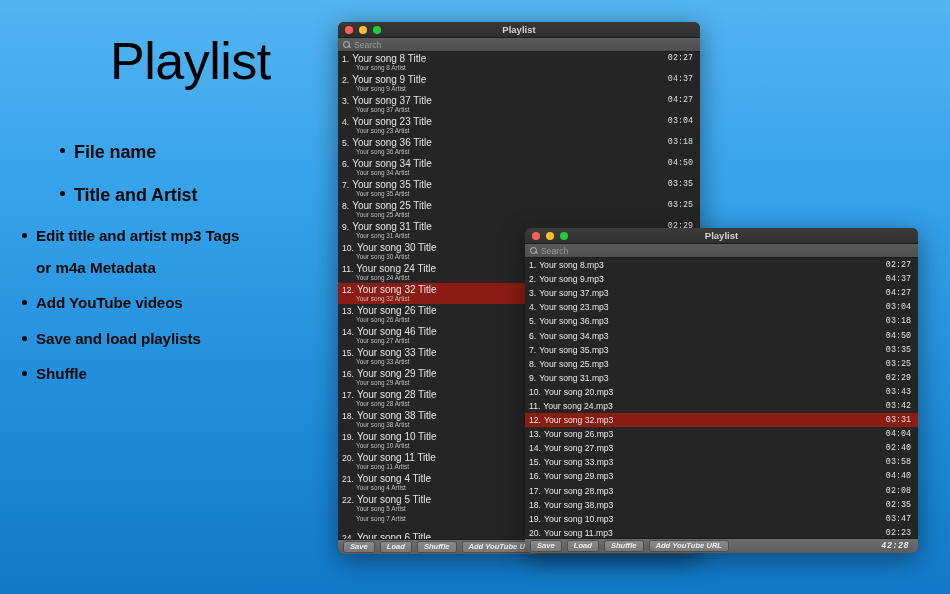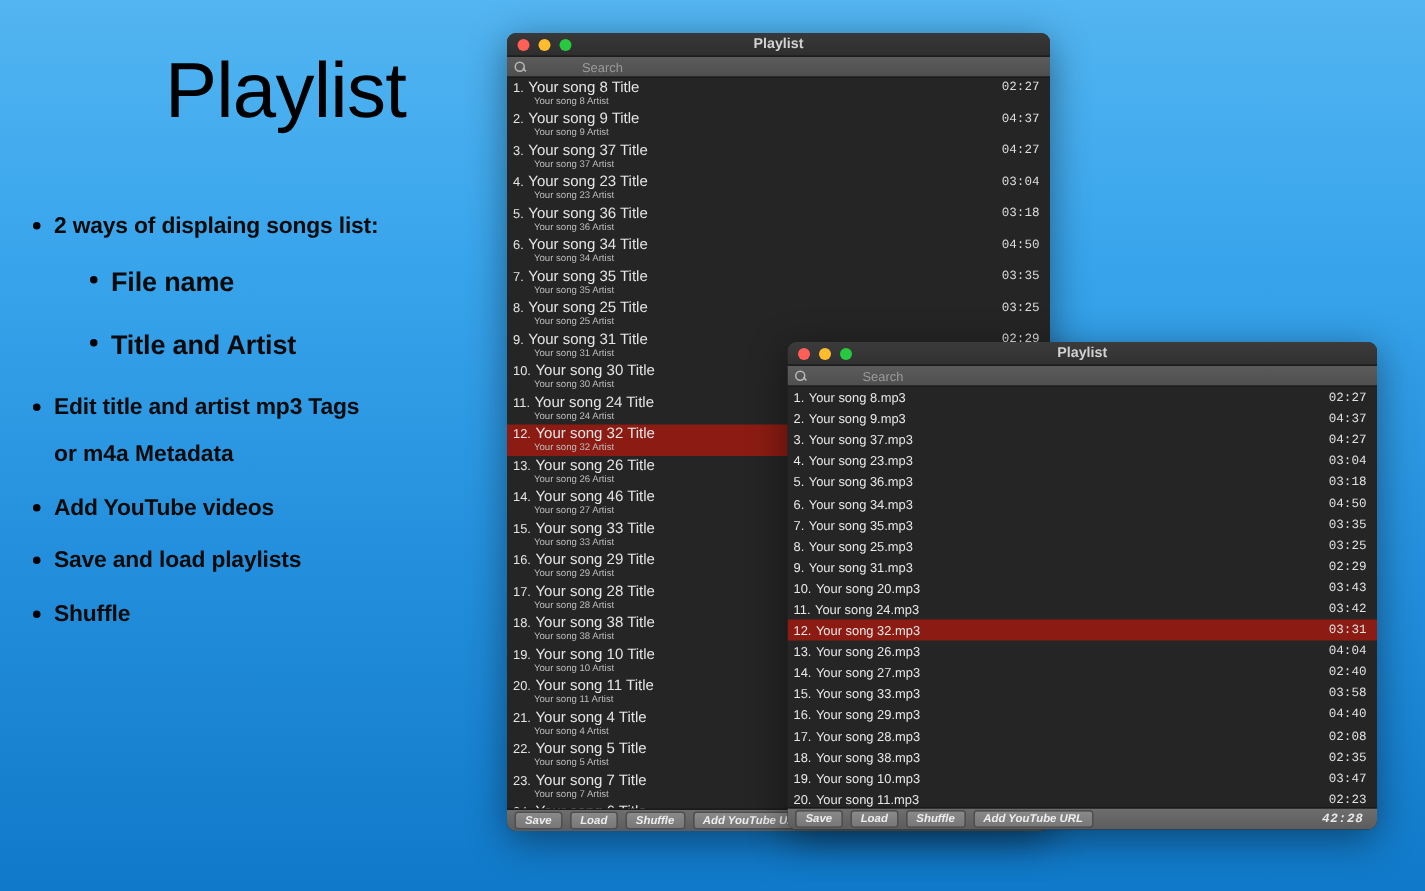--- a/index.html
+++ b/index.html
@@ -54,21 +54,21 @@
   .tl.yellow { background:#febc2e; }
   .tl.green { background:#28c840; }
   .wtitle {
     position:absolute; left:0; right:0; top:2px;
     text-align:center; font-size:9.5px; font-weight:bold; color:#d2d2d2;
   }
   .searchbar {
     height:14px; flex:0 0 auto;
     background:linear-gradient(180deg,#5b5b5b,#4f4f4f);
     border-bottom:1px solid #1c1c1c;
-    display:flex; align-items:center; padding-left:5px;gap:34px;
+    display:flex; align-items:center; padding-left:5px;
   }
   .mag {
     width:7px; height:7px; border:1.1px solid #b9b9b9; border-radius:50%;
     position:relative; margin-right:4px; flex:0 0 auto;
   }
   .mag::after {
     content:""; position:absolute; width:3px; height:1.1px; background:#b9b9b9;
     right:-2.4px; bottom:0px; transform:rotate(45deg);
   }
   .searchph { font-size:8.6px; color:#9a9a9a; }
@@ -124,24 +124,20 @@
     font-size:8.4px; color:#e0e0e0;
     font-family:"Liberation Mono", monospace;
   }
 </style>
 </head>
 <body>
 
 <div id="promo">
   <div id="promo-title">Playlist</div>
   <div id="bullets">
-      <div class="b-row">
-        <span class="bullet-dot"></span>
-        <span class="b-text">2 ways of displaing songs list:</span>
-      </div>
       <div class="b-row sub">
         <span class="bullet-dot"></span>
         <span class="b-text">File name</span>
       </div>
       <div class="b-row sub">
         <span class="bullet-dot"></span>
         <span class="b-text">Title and Artist</span>
       </div>
       <div class="b-row">
         <span class="bullet-dot"></span>
@@ -347,24 +343,20 @@
       </div>
       <div class="row2">
         <div class="r2-main">
           <span class="r2-idx">22.</span>
           <span class="r2-title">Your song 5 Title</span>
         </div>
         <div class="r2-artist">Your song 5 Artist</div>
         <span class="r2-dur">04:33</span>
       </div>
       <div class="row2">
-        <div class="r2-main">
-          <span class="r2-idx">23.</span>
-          <span class="r2-title">Your song 7 Title</span>
-        </div>
         <div class="r2-artist">Your song 7 Artist</div>
         <span class="r2-dur">03:34</span>
       </div>
       <div class="row2">
         <div class="r2-main">
           <span class="r2-idx">24.</span>
           <span class="r2-title">Your song 6 Title</span>
         </div>
         <div class="r2-artist">Your song 6 Artist</div>
         <span class="r2-dur">02:32</span>

